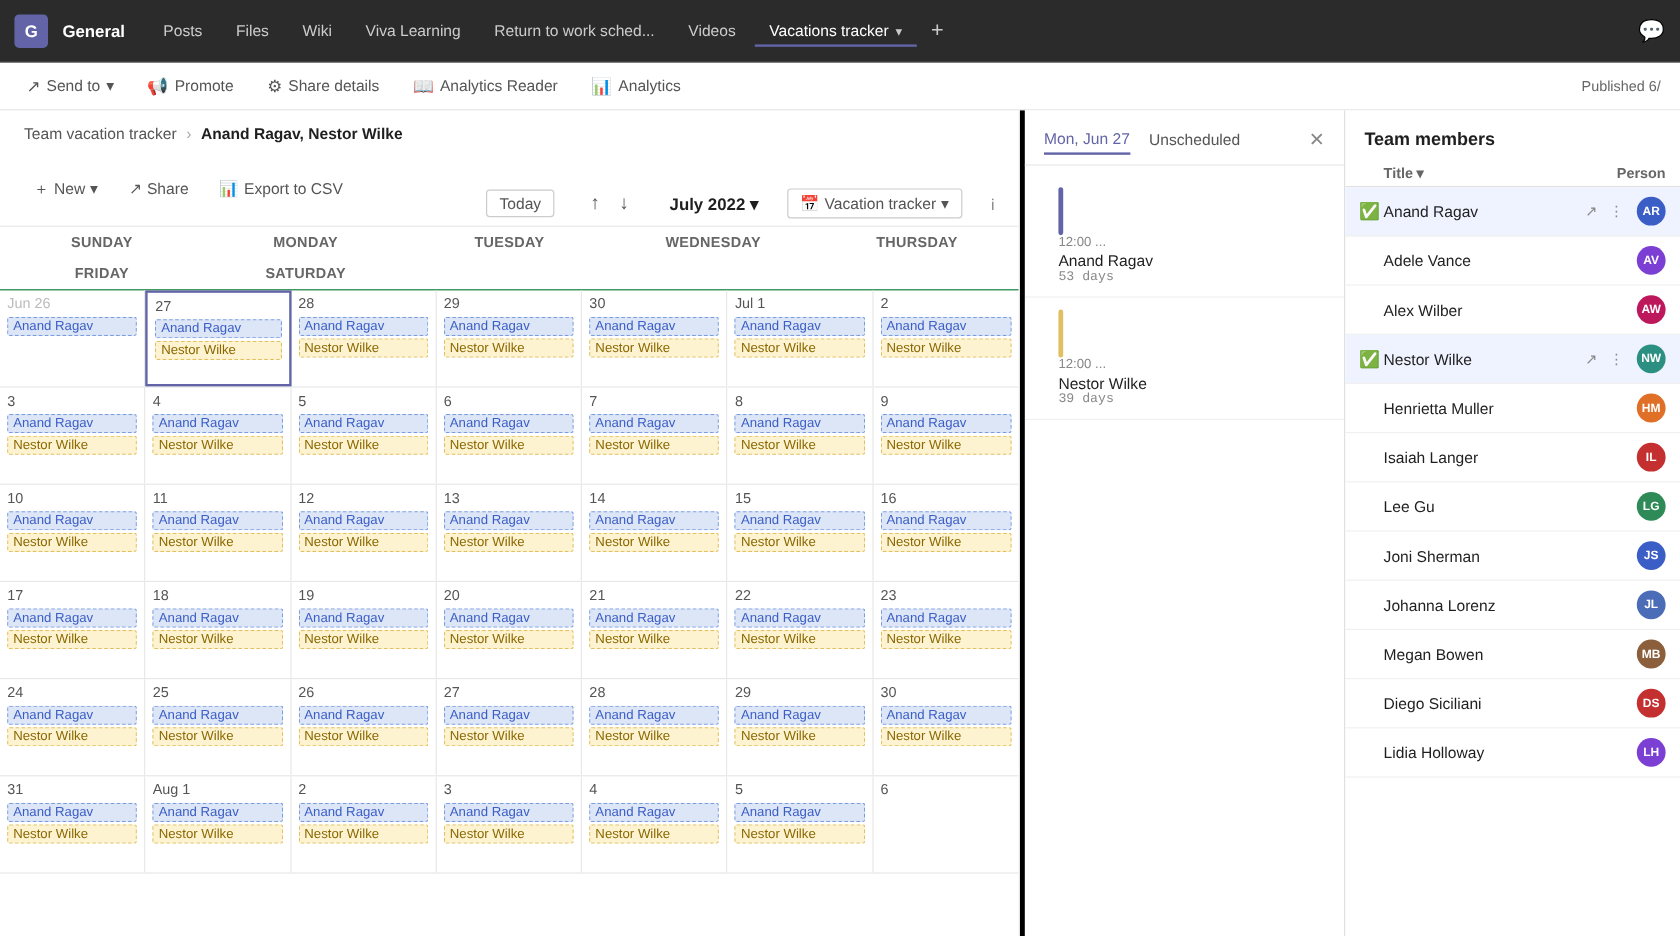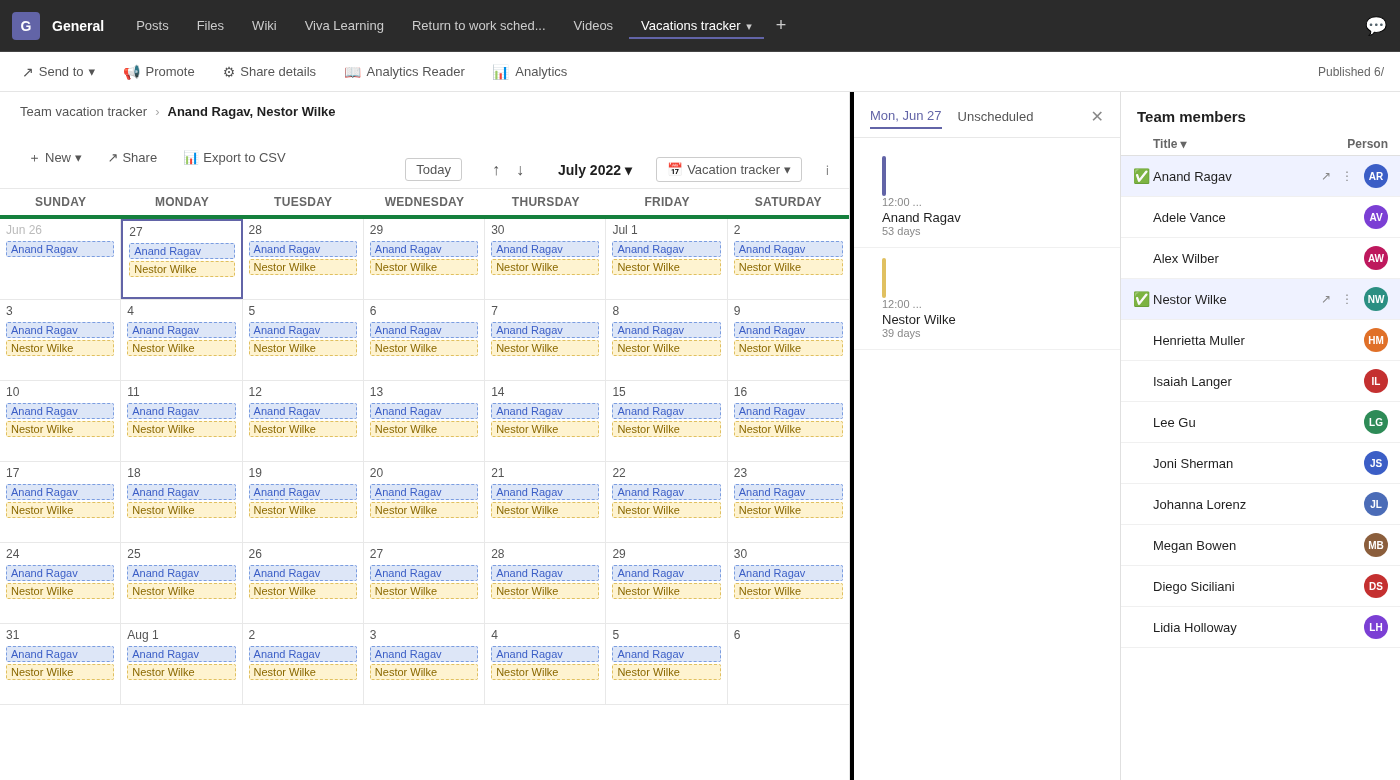--- a/index.html
+++ b/index.html
@@ -38,21 +38,21 @@
     .cal-btn { display: flex; align-items: center; gap: 4px; color: #555; font-size: 13px; cursor: pointer; padding: 4px 8px; border-radius: 3px; }
     .cal-btn-today { border: 1px solid #ccc; padding: 3px 10px; border-radius: 3px; }
     .cal-nav { display: flex; gap: 4px; }
     .cal-nav-btn { background: none; border: none; cursor: pointer; color: #555; font-size: 16px; padding: 2px 6px; border-radius: 3px; }
     .cal-month { font-size: 14px; font-weight: 600; color: #1f1f1f; margin-left: 4px; cursor: pointer; }
     .cal-toolbar-right { margin-left: auto; display: flex; align-items: center; gap: 24px; margin-top: 24px; }
     .cal-view-btn { display: flex; align-items: center; gap: 4px; padding: 4px 10px; border: 1px solid #ccc; border-radius: 3px; font-size: 13px; color: #555; cursor: pointer; }
 
     
     .cal-grid { flex: 1; overflow-y: auto; }
-    .cal-header-row { display: grid; grid-template-columns: repeat(7, 1fr); border-bottom: 4px solid #15803d; }
+    .cal-header-row { display: grid; grid-template-columns: repeat(5, 1fr); border-bottom: 1px solid #15803d; }
     .cal-day-name { text-align: center; padding: 6px 0; font-size: 12px; color: #666; font-weight: 600; text-transform: uppercase; letter-spacing: 0.3px; }
     .cal-weeks { }
     .cal-week { display: grid; grid-template-columns: repeat(7, 1fr); border-bottom: 1px solid #e8e8e8; min-height: 80px; }
     .cal-cell { border-right: 1px solid #e8e8e8; padding: 4px 6px; position: relative; min-height: 80px; }
     .cal-cell:last-child { border-right: none; }
     .cal-cell.today-col { border: 2px solid #6264a7; }
     .cal-date { font-size: 12px; color: #555; margin-bottom: 4px; }
     .cal-date.other-month { color: #bbb; }
     .event-bar { font-size: 11px; padding: 1px 4px; border-radius: 2px; margin-bottom: 2px; white-space: nowrap; overflow: hidden; text-overflow: ellipsis; }
     .event-anand { background: #dde6f7; color: #3b5ec6; border: 1px dashed #7b9de0; }
@@ -64,21 +64,21 @@
     .event-tab { font-size: 13px; color: #555; padding: 4px 0; margin-right: 16px; cursor: pointer; }
     .event-tab.active { color: #6264a7; border-bottom: 2px solid #6264a7; }
     .event-panel-close { margin-left: auto; cursor: pointer; color: #888; font-size: 16px; }
     .event-list { padding: 8px 0; overflow-y: auto; }
     .event-item { display: flex; align-items: flex-start; padding: 10px 28px; border-bottom: 1px solid #f0f0f0; flex-direction: column; }
     .event-color-bar { width: 4px; border-radius: 2px; margin-right: 10px; flex-shrink: 0; align-self: stretch; min-height: 40px; }
     .event-color-bar.blue { background: #6264a7; }
     .event-color-bar.yellow { background: #e0c060; }
     .event-info { flex: 1; }
     .event-time { font-size: 11px; color: #888; margin-bottom: 2px; }
-    .event-days { font-size: 11px; color: #888; }
+    .event-days { font-size: 11px; color: #888; font-family: Liberation Mono, monospace; }
     .event-name { font-size: 13px; color: #1f1f1f; font-weight: 500; }
 
     
     .team-panel { width: 280px; background: #fff; border-left: 1px solid #e0e0e0; display: flex; flex-direction: column; overflow: hidden; }
     .team-header { padding: 16px 16px 8px; }
     .team-title { font-size: 15px; font-weight: 600; color: #1f1f1f; }
     .team-col-headers { display: flex; align-items: center; padding: 4px 12px; border-bottom: 1px solid #e0e0e0; }
     .team-col-title { font-size: 12px; color: #666; font-weight: 600; display: flex; align-items: center; gap: 3px; flex: 1; }
     .team-col-person { font-size: 12px; color: #666; font-weight: 600; }
     .team-list { flex: 1; overflow-y: auto; }

